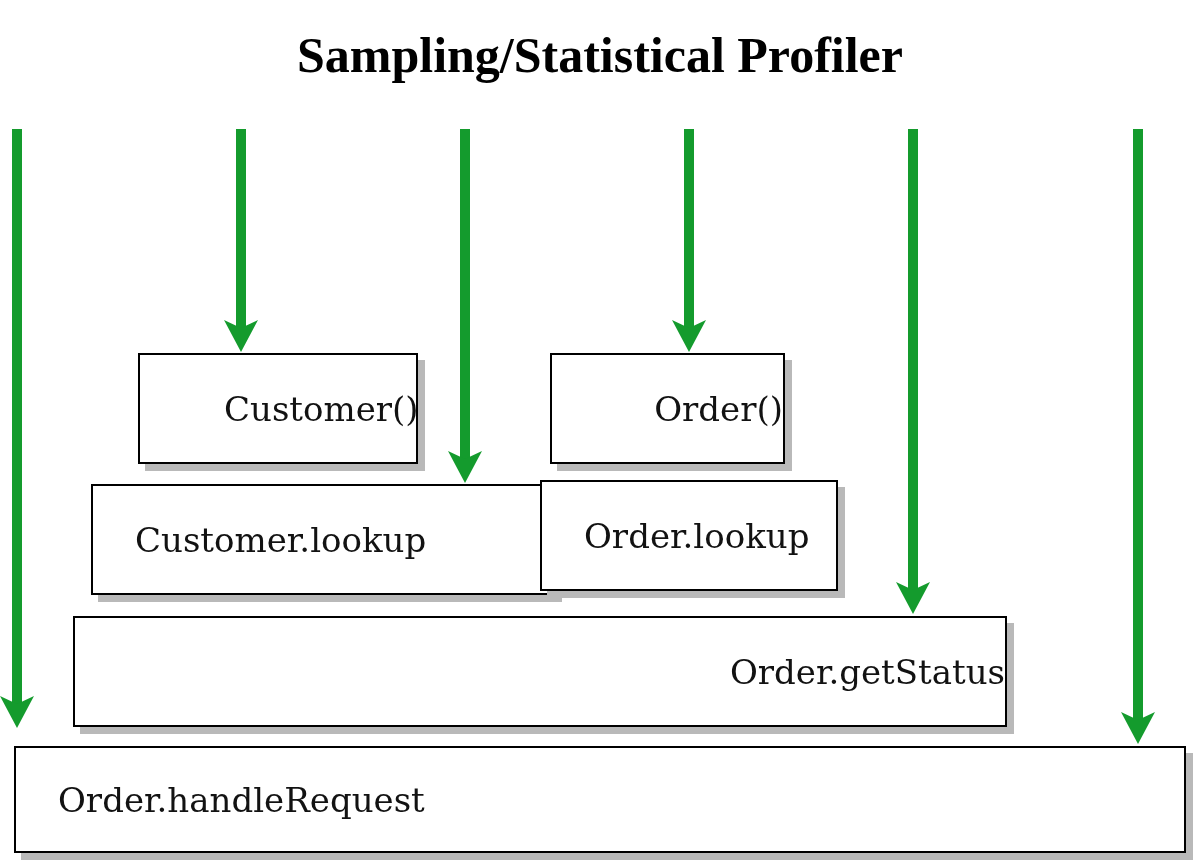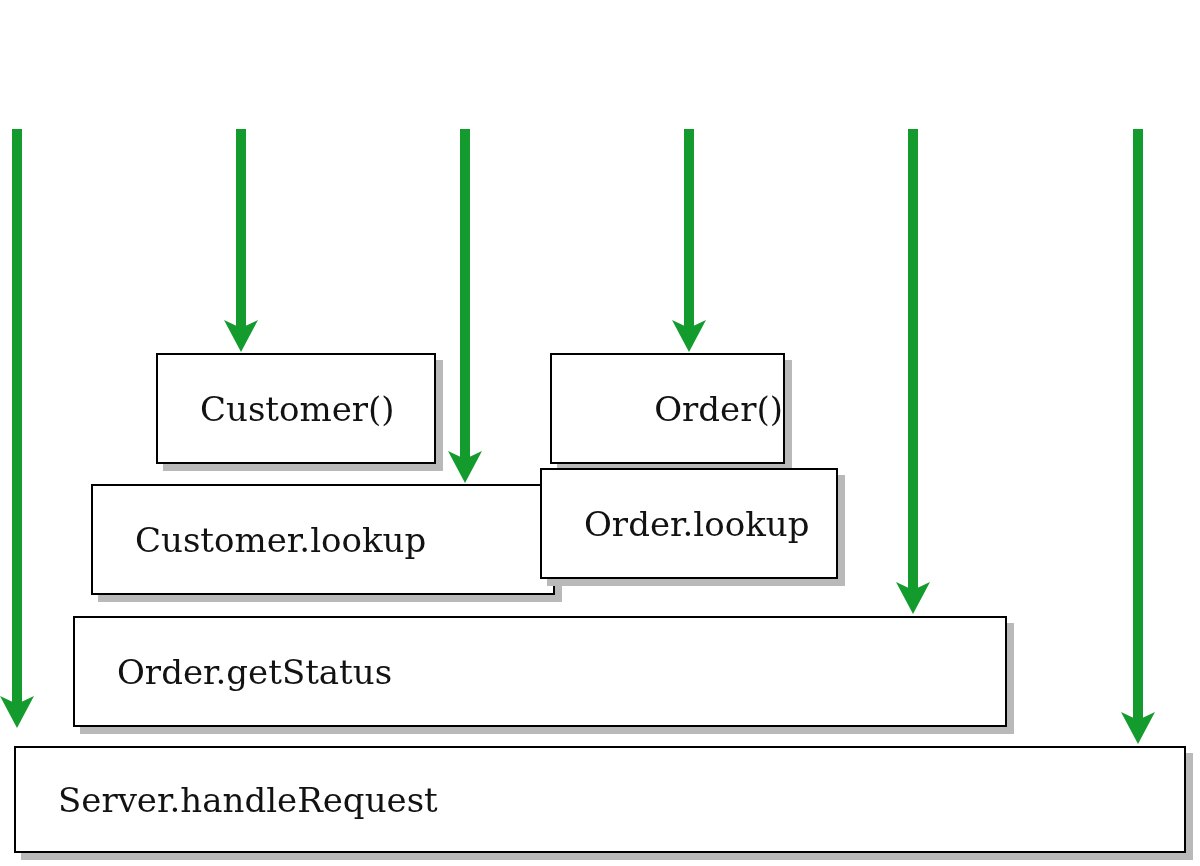--- a/index.html
+++ b/index.html
@@ -51,39 +51,40 @@
     top: 0;
     width: 1200px;
     height: 866px;
     pointer-events: none;
   }
 </style>
 </head>
 <body>
 
 <div id="stage" style="--bg: #ffffff; --ink: #000000; --box-fill: #ffffff; --box-border: #000000; --shadow: #b9b9b9;">
+  <h1 class="diagram-title">Sampling/Statistical Profiler</h1>
 
   <div id="frames">
-      <div class="frame" style="left: 156px; top: 353px; width: 280px; height: 111px;">
+      <div class="frame" style="left: 138px; top: 353px; width: 280px; height: 111px; padding-left: 42px;">
         <span class="frame-label">Customer()</span>
       </div>
       <div class="frame" style="left: 550px; top: 353px; width: 235px; height: 111px; justify-content: flex-end;">
         <span class="frame-label">Order()</span>
       </div>
       <div class="frame" style="left: 91px; top: 484px; width: 464px; height: 111px;">
         <span class="frame-label">Customer.lookup</span>
       </div>
-      <div class="frame" style="left: 540px; top: 468px; width: 298px; height: 111px;">
+      <div class="frame" style="left: 540px; top: 480px; width: 298px; height: 111px;">
         <span class="frame-label">Order.lookup</span>
       </div>
-      <div class="frame" style="left: 73px; top: 616px; width: 934px; height: 111px;">
+      <div class="frame" style="left: 73px; top: 616px; width: 934px; height: 111px; justify-content: flex-end;">
         <span class="frame-label">Order.getStatus</span>
       </div>
       <div class="frame" style="left: 14px; top: 746px; width: 1172px; height: 107px;">
-        <span class="frame-label">Server.handleRequest</span>
+        <span class="frame-label">Order.handleRequest</span>
       </div>
     </div>
 
   <svg id="arrows" viewBox="0 0 1200 866" xmlns="http://www.w3.org/2000/svg">
       <g>
         <line x1="17" y1="129" x2="17" y2="706" stroke="#149b2d" stroke-width="10"></line>
         <polygon points="17,728 0,696 17,704 34,696" fill="#149b2d"></polygon>
       </g>
       <g>
         <line x1="241" y1="129" x2="241" y2="330" stroke="#149b2d" stroke-width="10"></line>

